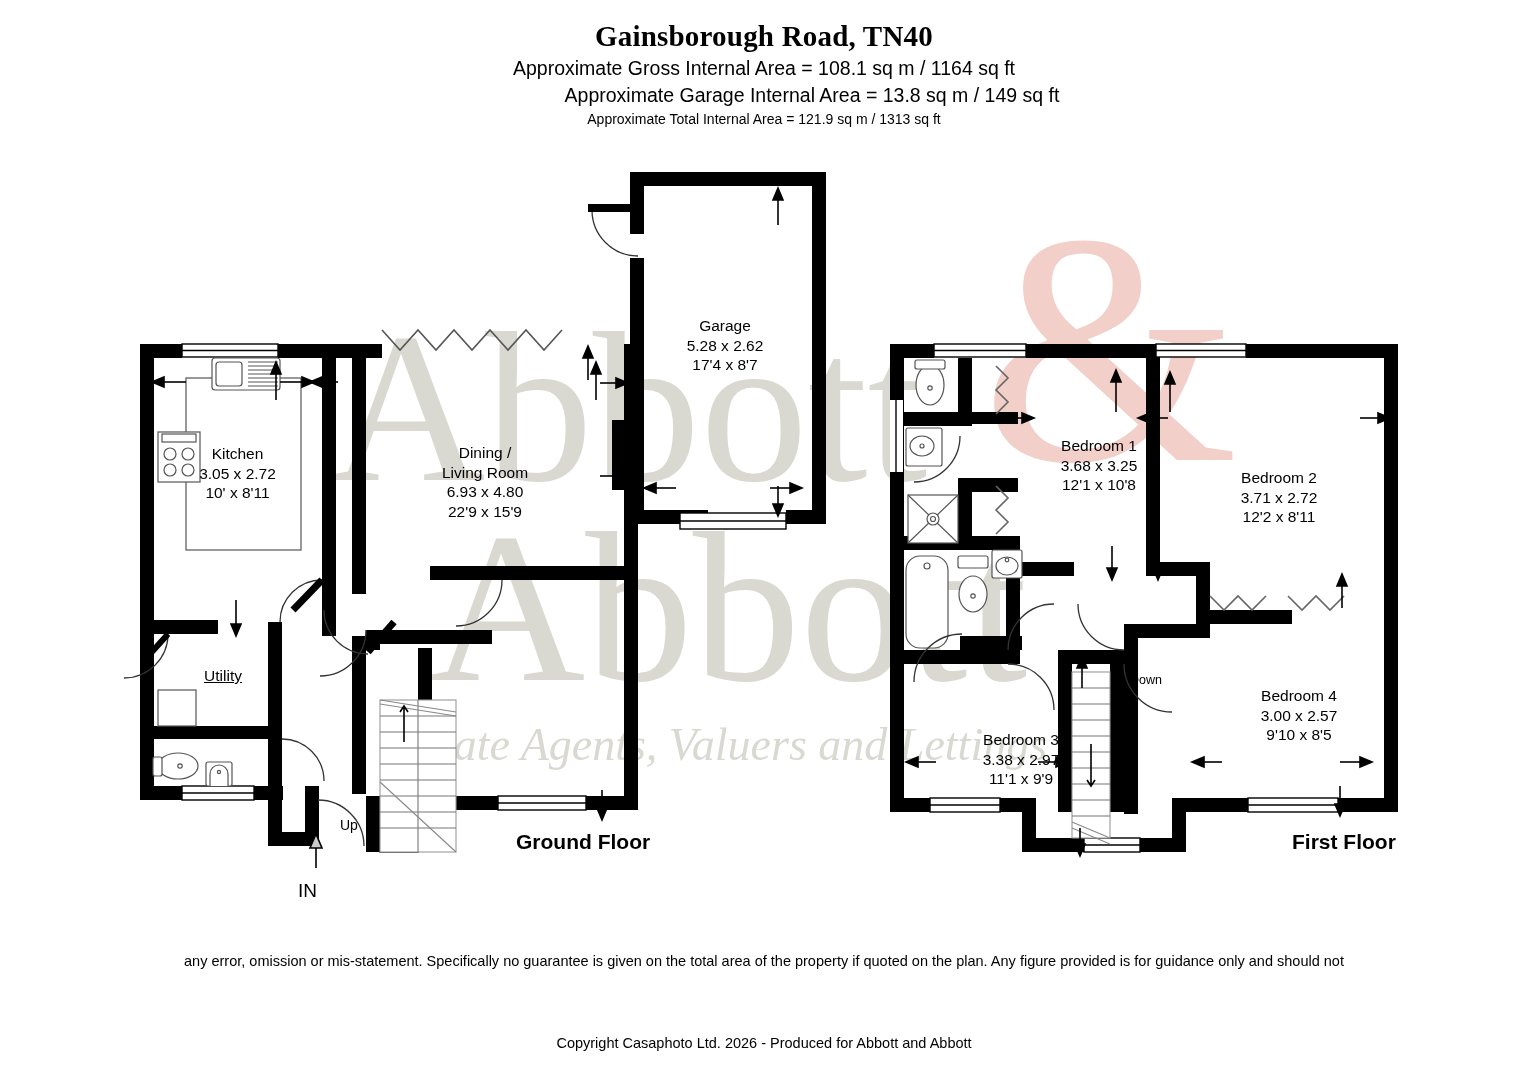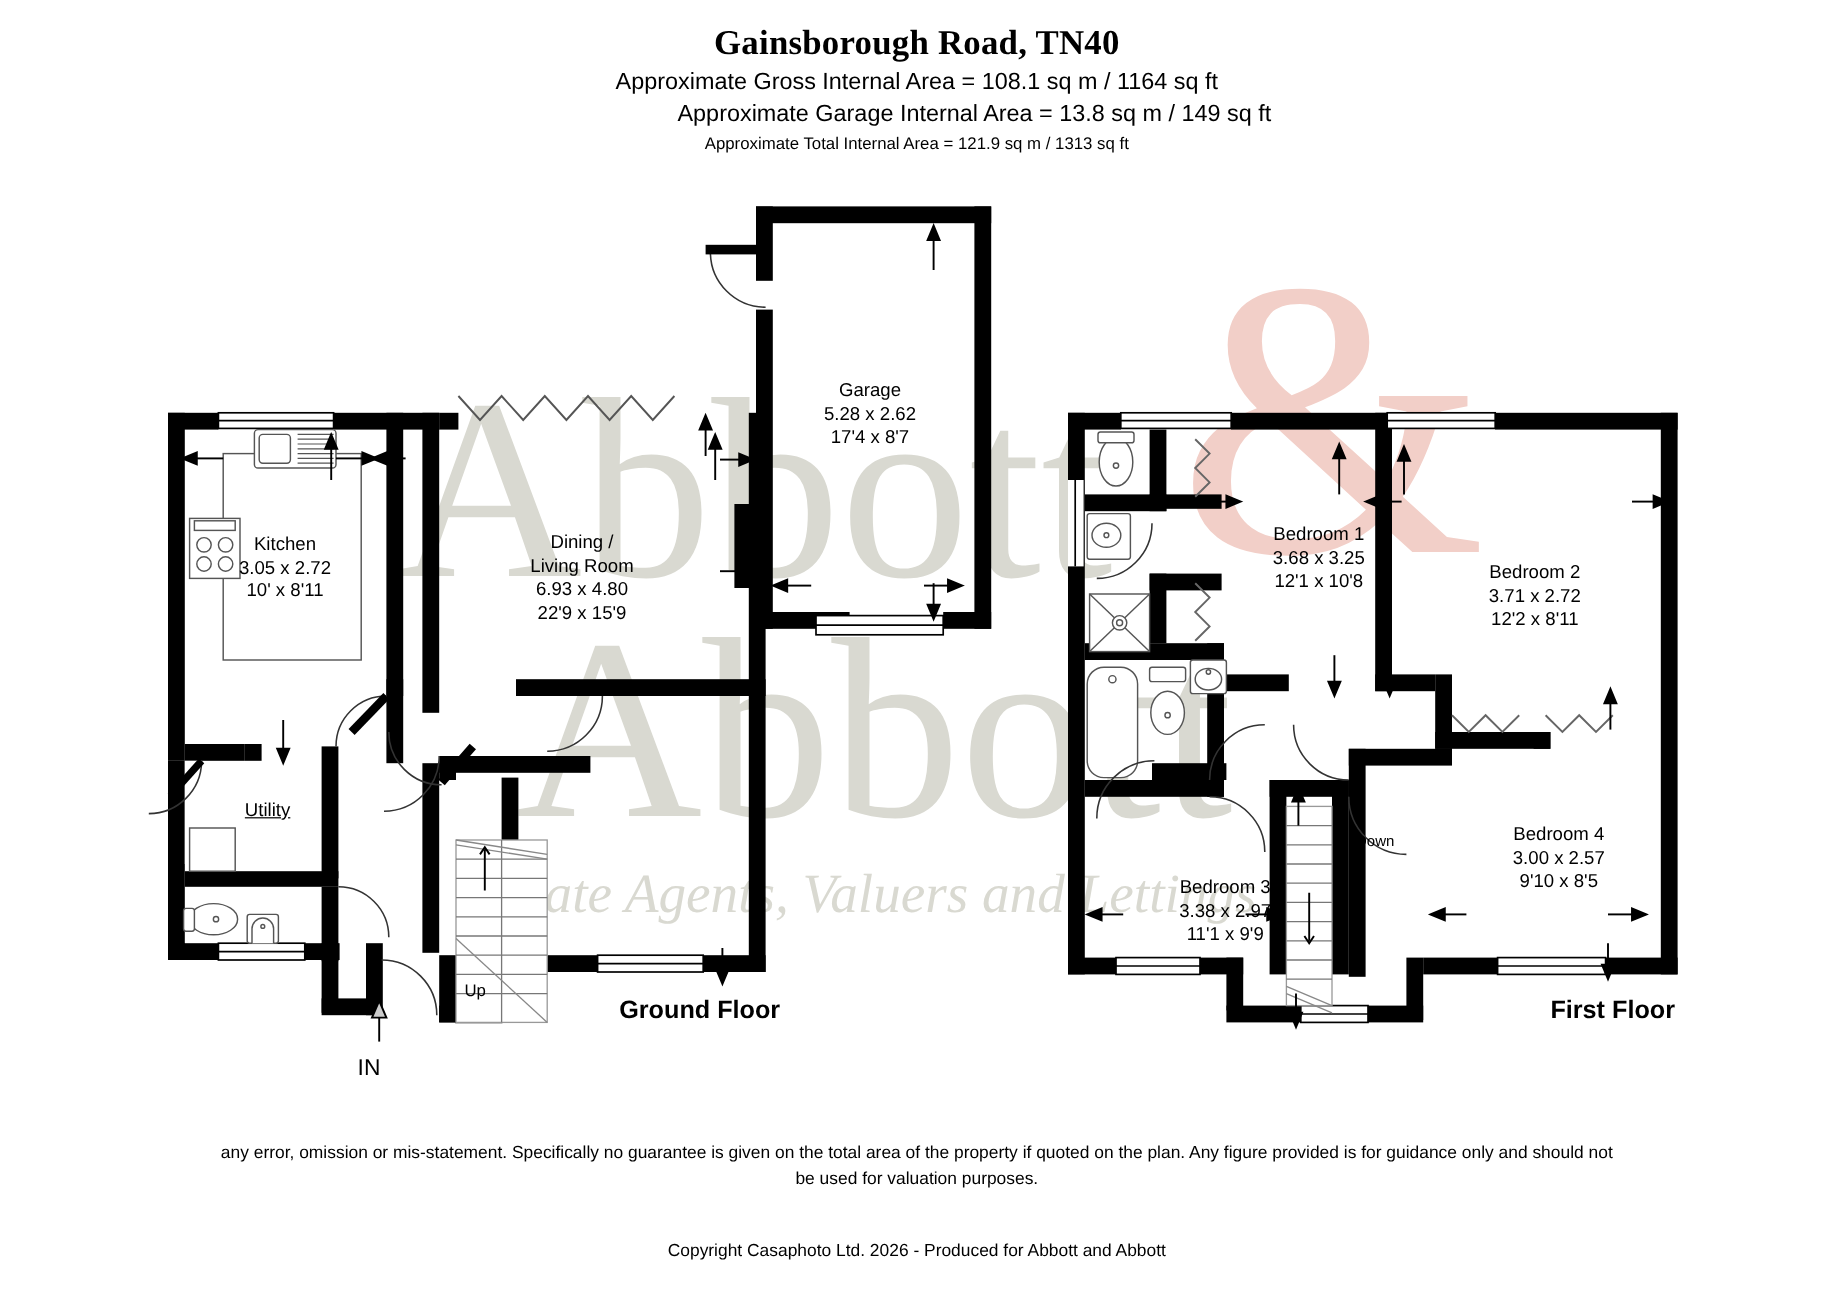--- a/index.html
+++ b/index.html
@@ -519,21 +519,20 @@
   <div>3.38 x 2.97</div>
   <div>11'1 x 9'9</div>
 </div>
 
 <div class="roomtxt" style="left:1208px;top:686px;width:182px;">
   <div>Bedroom 4</div>
   <div>3.00 x 2.57</div>
   <div>9'10 x 8'5</div>
 </div>
 
-<div class="roomtxt small" style="left:340px;top:816px;margin-left:47px;">Up</div>
-<div class="roomtxt tiny" style="left:1130px;top:692px;">Down</div>
+<div class="roomtxt small" style="left:340px;top:816px;">Up</div>
+<div class="roomtxt tiny" style="left:1130px;top:671px;">Down</div>
 <div id="in-label">IN</div>
 
 <div class="foot" id="disc">
   <div>any error, omission or mis-statement. Specifically no guarantee is given on the total area of the property if quoted on the plan. Any figure provided is for guidance only and should not</div>
-  <div>be used for valuation purposes.</div>
 </div>
 <div class="foot" id="copy">Copyright Casaphoto Ltd. 2026 - Produced for Abbott and Abbott</div>
 
 </body></html>

